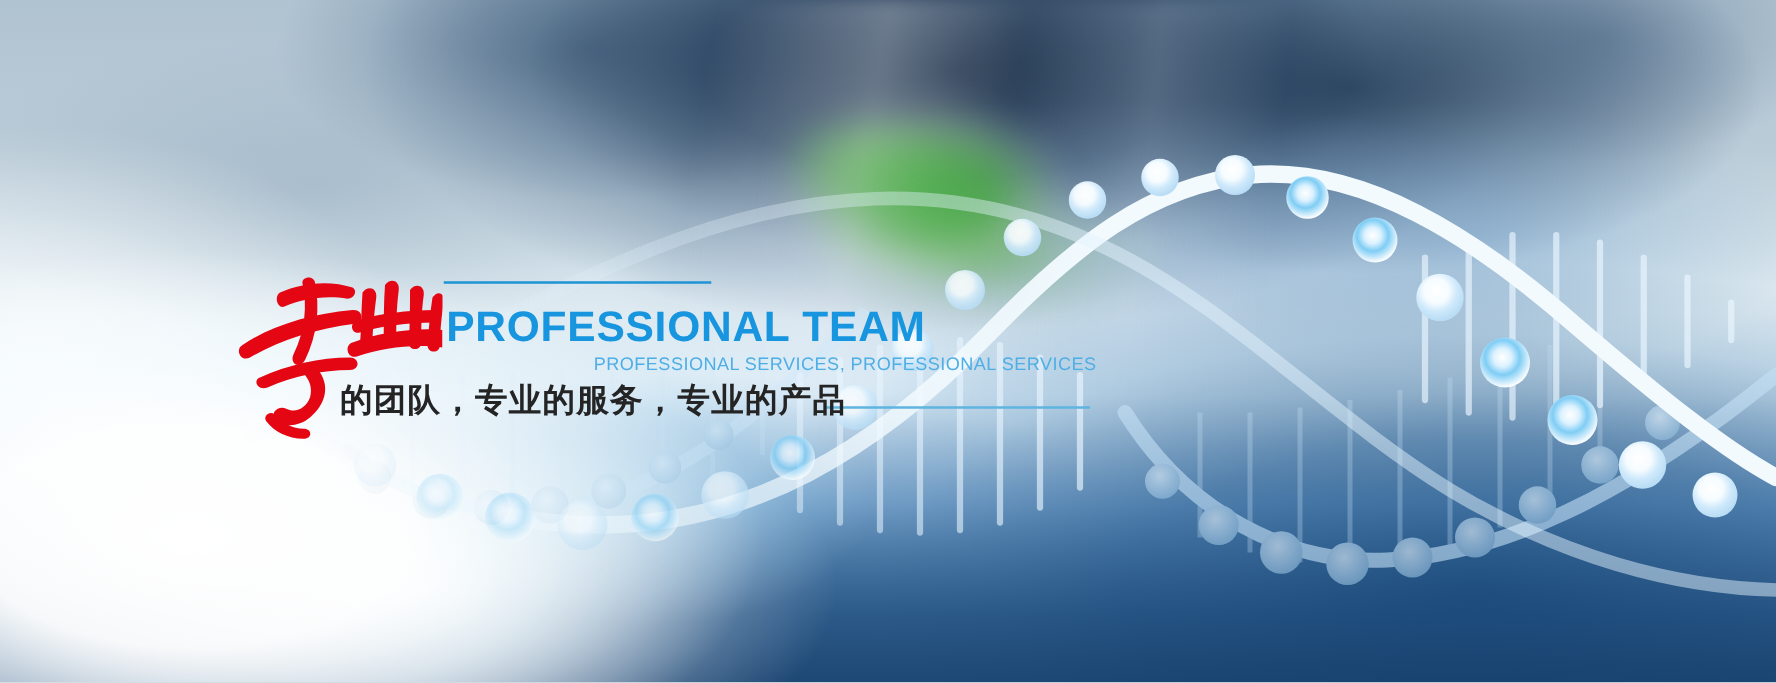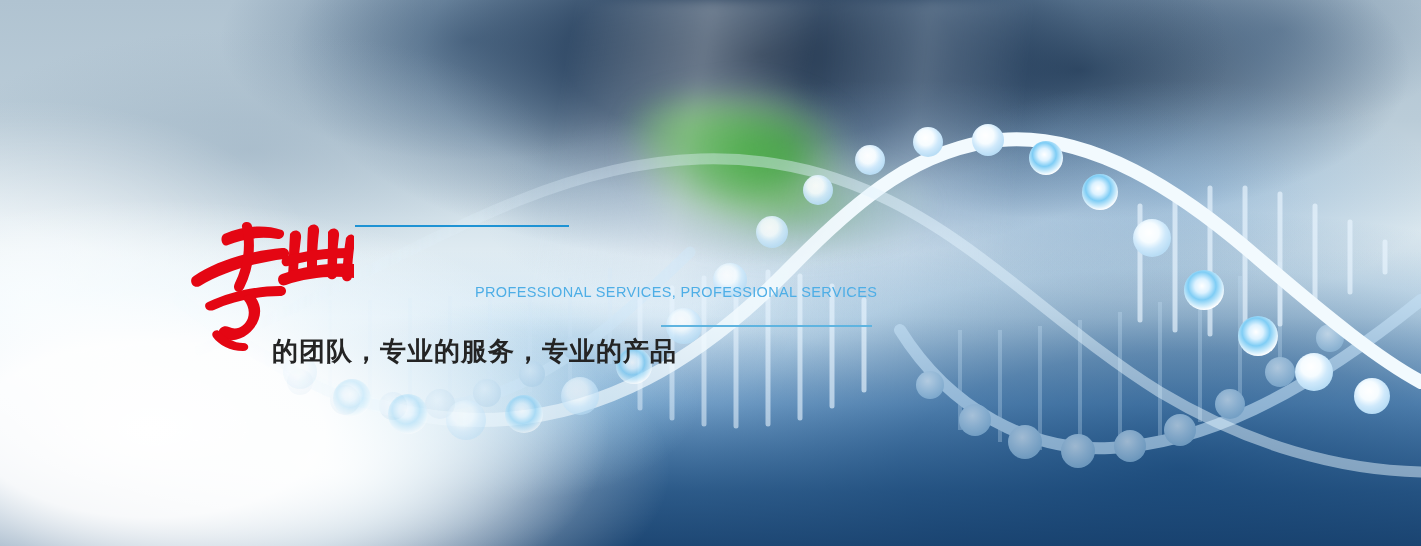--- a/index.html
+++ b/index.html
@@ -172,21 +172,20 @@
     position: absolute;
     left: 272px;
     top: 306px;
     font-size: 26px;
     font-weight: bold;
     letter-spacing: 1px;
     color: #242424;
     white-space: nowrap;
     line-height: 1.2;
     font-family: "DejaVu Sans", "Liberation Sans", sans-serif;
-    margin-top: 30px;
   }
 </style>
 </head>
 <body>
 
 <div id="banner">
 
   <div class="bg-layer bg-base"></div>
   <div class="bg-layer bg-dark-top"></div>
   <div class="bg-layer bg-mid-blue"></div>
@@ -384,18 +383,19 @@
           <path d="M96 62 C118 54, 146 50, 168 52 L168 66 C146 63, 120 66, 100 73 C92 76, 89 64, 96 62 Z"></path>
 
           <path d="M100 44 C118 39, 140 36, 162 36 L162 46 C140 46, 118 49, 102 54 C95 56, 93 46, 100 44 Z"></path>
         </g>
       </svg>
     </div>
 
     <div class="rule rule-top"></div>
     <div class="rule rule-bottom"></div>
 
+    <div class="headline">PROFESSIONAL TEAM</div>
 
     <div class="subhead">PROFESSIONAL SERVICES, PROFESSIONAL SERVICES</div>
 
     <div class="cn-line">的团队，专业的服务，专业的产品</div>
   </div>
 </div>
 
 </body></html>

